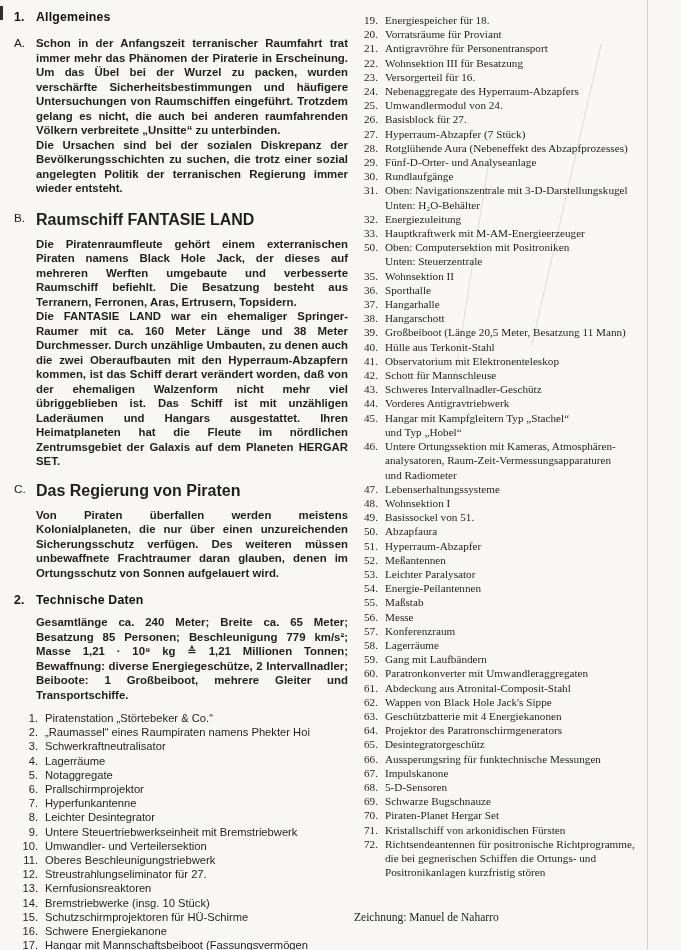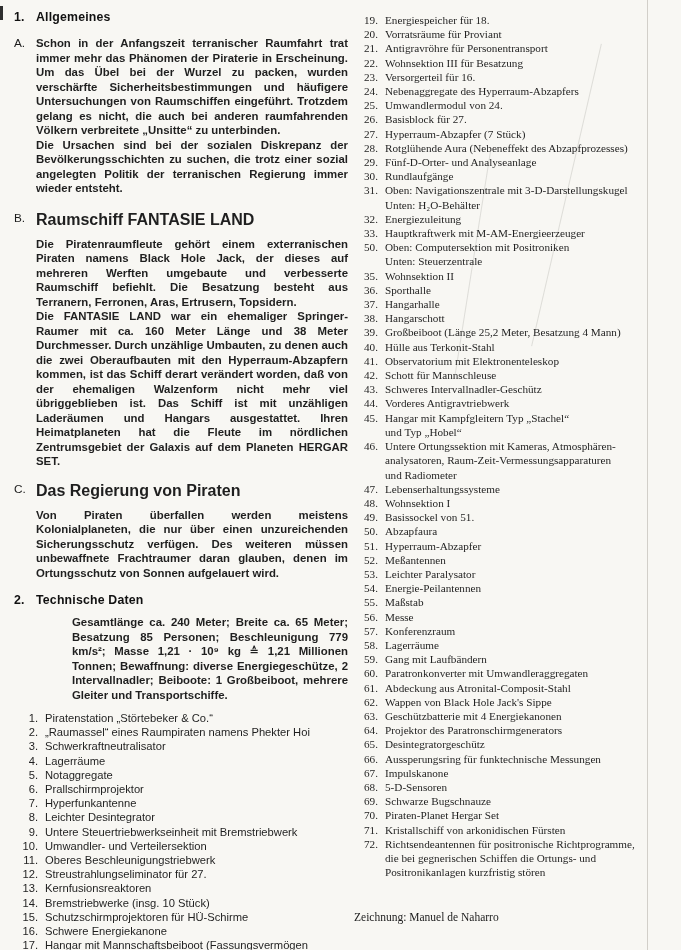--- a/index.html
+++ b/index.html
@@ -29,21 +29,21 @@
   .sec { display:flex; }
   .sec .lbl { width:22px; flex:0 0 auto; font-size:11.8px; color:#1c1c1c; }
   .sec .body { flex:1; min-width:0;font-weight:bold; }
   .sec .sec-title { font-size:16px; margin:0 0 8px 0; }
   .sec p { margin:0; font-size:11.4px; line-height:14.5px; text-align:justify; }
 
   .mt-a { margin-top:12px; }
   .mt-b { margin-top:15px; }
   .mt-c { margin-top:13px; }
   .mt-t { margin-top:13px; }
-  .mt-tp{ margin-top:8px;gap:36px; }
+  .mt-tp{ margin-top:8px; }
 
   .legend { margin-top:9px; }
   .legend-row { display:flex; align-items:flex-start; font-size:11.2px; line-height:14.2px; }
   .legend-row .lnum { flex:0 0 auto; width:24px; text-align:right; margin-right:7px; }
   .legend-row .ltext { flex:1; min-width:0; white-space:pre-line; }
 
   .credit { margin-top:32px; font-size:11.5px; color:#1c1c1c; }
 </style>
 </head>
 <body>
@@ -257,21 +257,21 @@
         <div class="legend-row">
         <span class="lnum">37.</span>
         <span class="ltext">Hangarhalle</span>
       </div>
         <div class="legend-row">
         <span class="lnum">38.</span>
         <span class="ltext">Hangarschott</span>
       </div>
         <div class="legend-row">
         <span class="lnum">39.</span>
-        <span class="ltext">Großbeiboot (Länge 25,2 Meter, Besatzung 4 Mann)</span>
+        <span class="ltext">Großbeiboot (Länge 20,5 Meter, Besatzung 11 Mann)</span>
       </div>
         <div class="legend-row">
         <span class="lnum">40.</span>
         <span class="ltext">Hülle aus Terkonit-Stahl</span>
       </div>
         <div class="legend-row">
         <span class="lnum">41.</span>
         <span class="ltext">Observatorium mit Elektronenteleskop</span>
       </div>
         <div class="legend-row">

